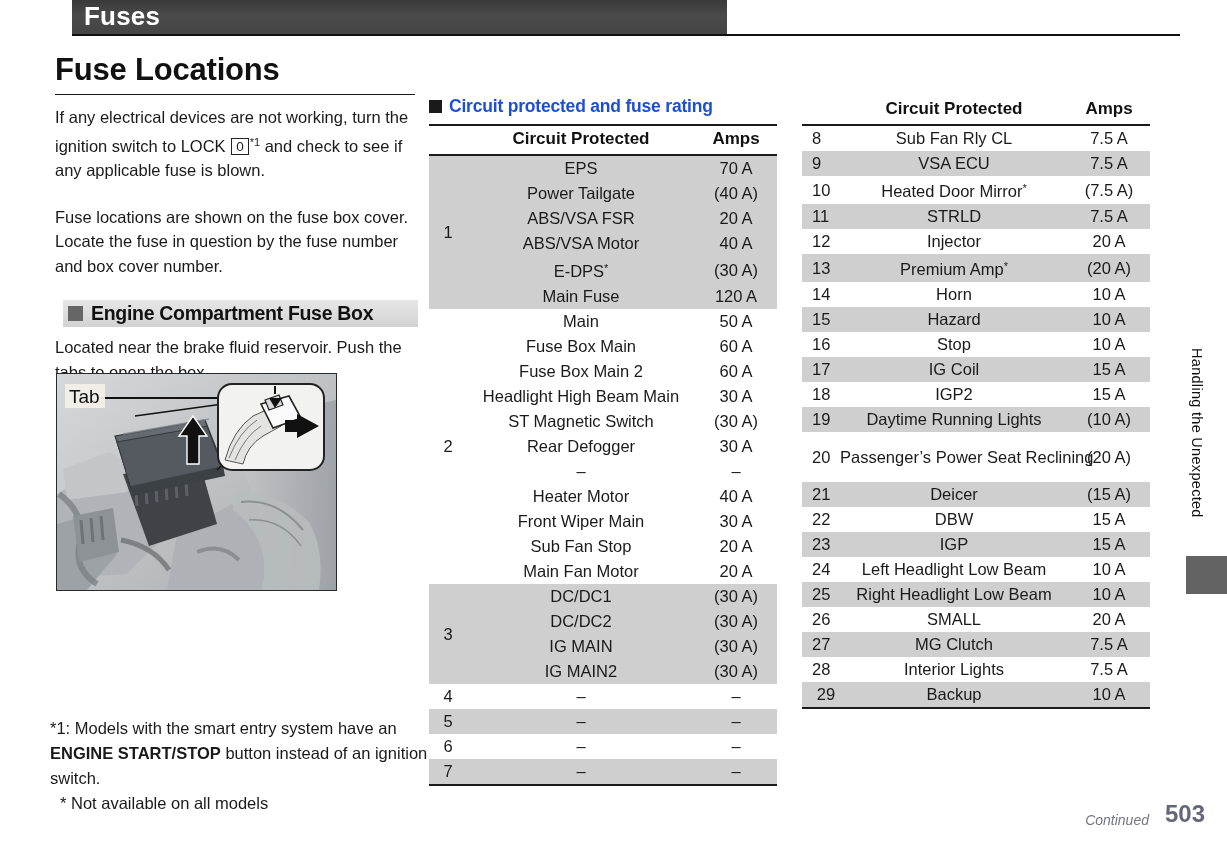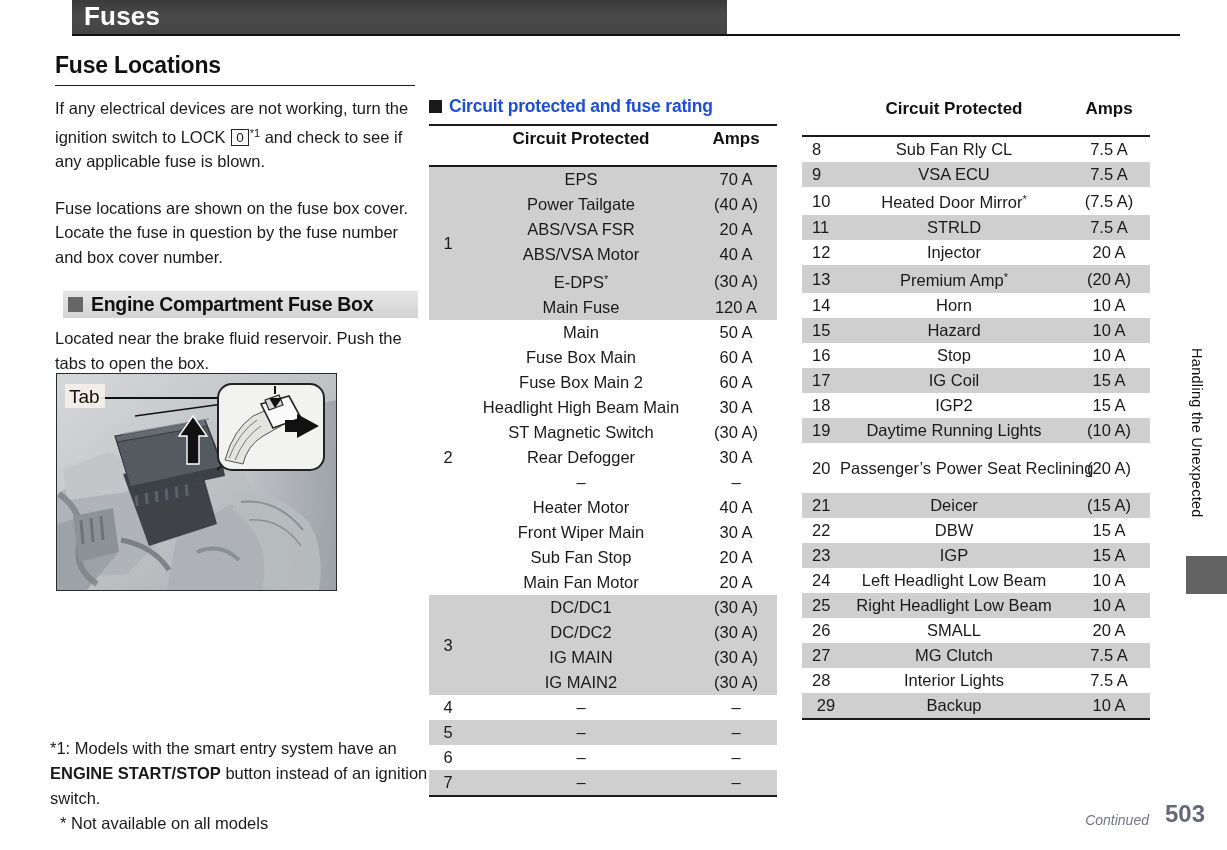--- a/index.html
+++ b/index.html
@@ -45,21 +45,21 @@
   }
 
   
   #left-col {
     position: absolute;
     left: 55px;
     top: 52px;
     width: 360px;
   }
   #section-title {
-    font-size: 23px;
+    font-size: 31px;
     font-weight: bold;
     color: #111;
     margin: 0 0 6px 0;
     letter-spacing: -0.2px;
   }
   #section-rule {
     width: 360px;
     height: 1px;
     background: #1a1a1a;
     margin-bottom: 10px;
@@ -119,38 +119,38 @@
     border: 1px solid #2a2a2a;
     overflow: hidden;
     background: #c9cbcd;
   }
   #illustration svg { display:block; }
 
   
   #footnotes {
     position: absolute;
     left: 50px;
-    top: 736px;
+    top: 716px;
     width: 380px;
     font-size: 16.5px;
     line-height: 25px;
   }
   #footnotes b { font-weight: bold; }
   #footnote-2 { padding-left: 10px; }
 
   
   .tbl {
     border-collapse: collapse;
     table-layout: fixed;
     font-size: 16.5px;
   }
   .tbl th {
     font-weight: bold;
     font-size: 17px;
-    padding: 3px 0 16px 0;
+    padding: 3px 0 5px 0;
     color: #111;
     background: #fff;
   }
   .tbl td {
     text-align: center;
     padding: 0;
     height: 25px;
     line-height: 25px;
     color: #1a1a1a;
     white-space: nowrap;

